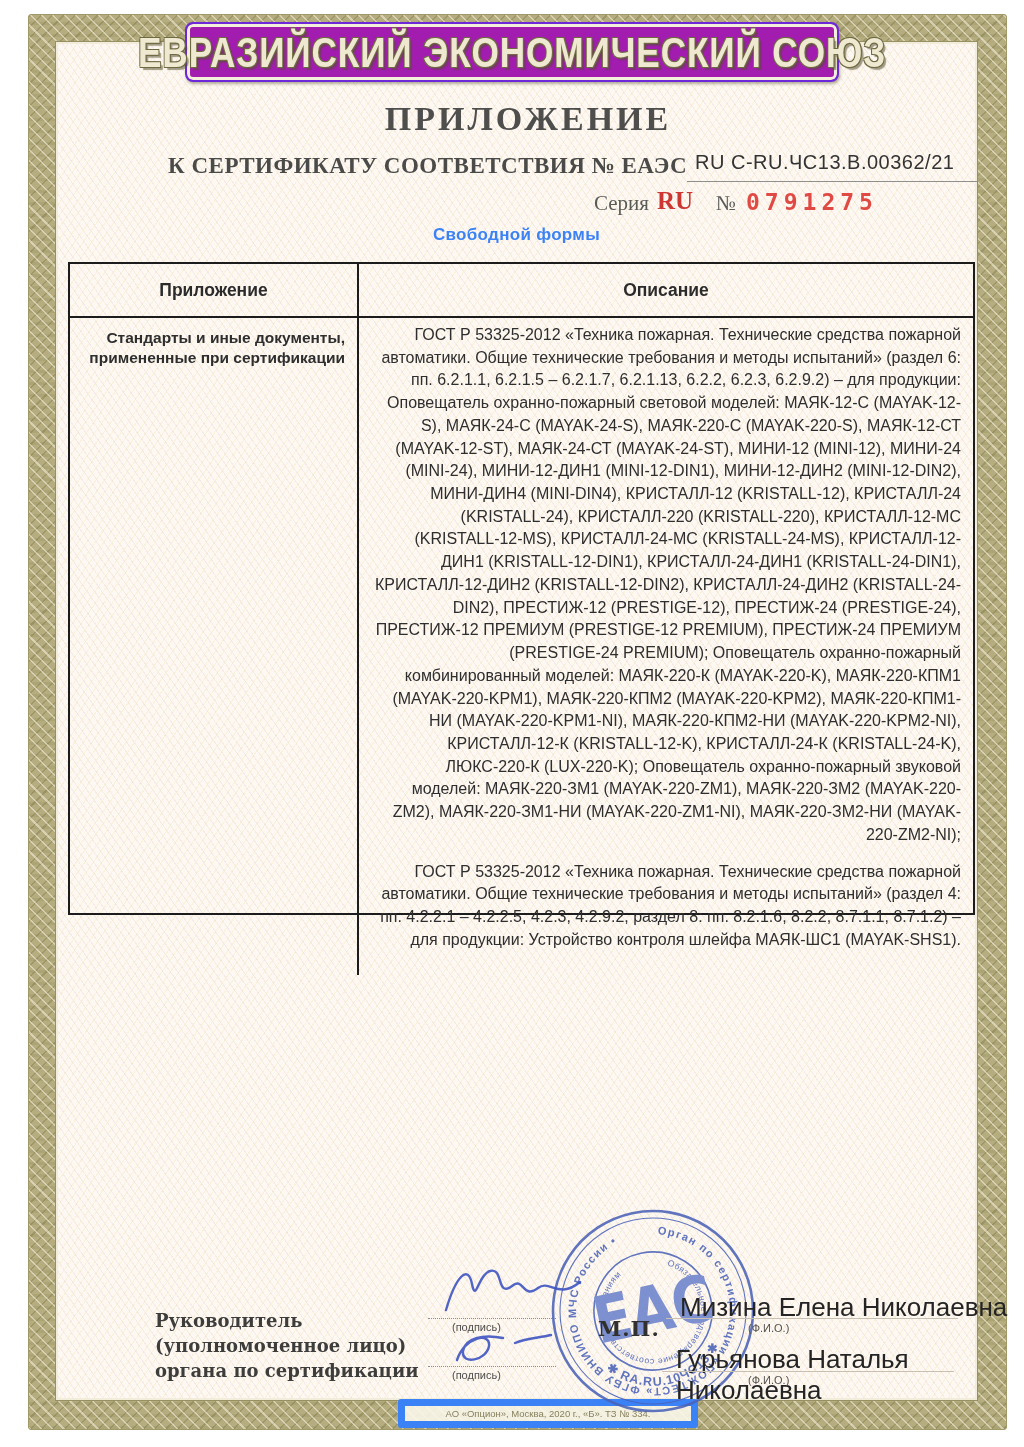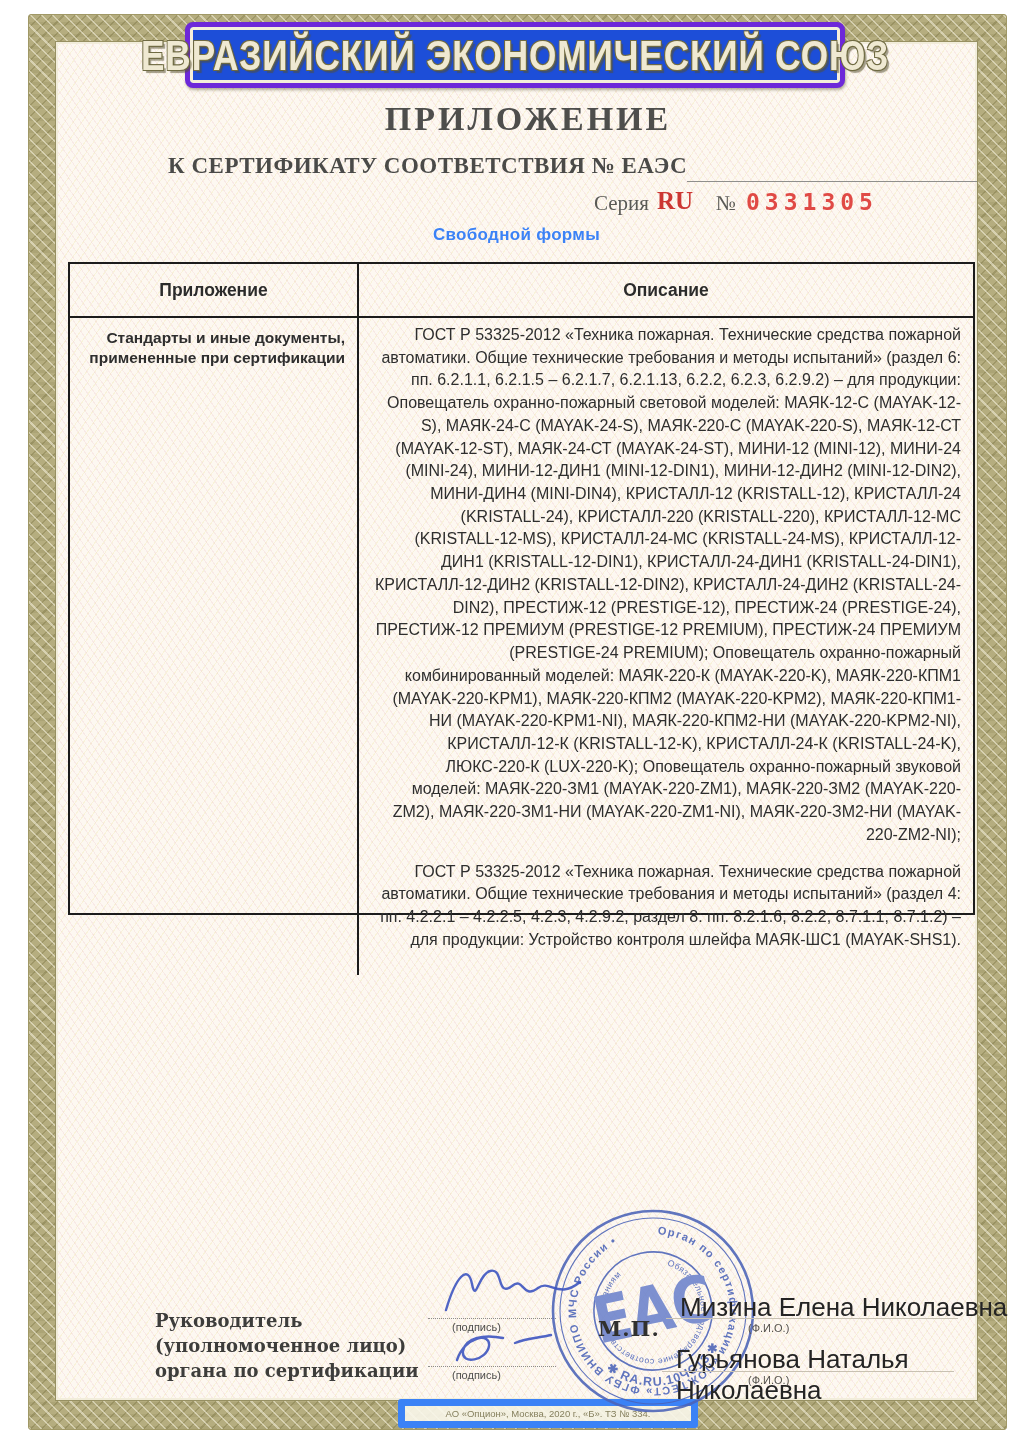--- a/index.html
+++ b/index.html
@@ -15,21 +15,21 @@
     border:1px solid #a09866;border-radius:3px;}
   
   .sheet{position:absolute;left:58px;top:44px;width:917px;height:1354px;
     background-color:#fdf8f1;
     background-image:
       repeating-linear-gradient(55deg, rgba(236,196,202,.28) 0 1px, rgba(0,0,0,0) 1px 6px),
       repeating-linear-gradient(-55deg, rgba(238,228,166,.30) 0 1px, rgba(0,0,0,0) 1px 7px);
     box-shadow:0 0 0 2px #f2eddb, 0 0 0 3px #979062;}
   
   .banner{position:absolute;left:185px;top:22px;width:650px;height:56px;
-    background:#1d4ed8;border:5px solid #6d28d9;border-radius:8px;
+    background:#a21caf;border:2px solid #6d28d9;border-radius:8px;
     box-shadow:inset 0 0 0 3px #f4efda, 1px 2px 3px rgba(90,85,50,.45);
     display:flex;align-items:center;justify-content:center;}
   .banner-text{font-weight:bold;font-size:40px;white-space:nowrap;color:#efe9d2;
     letter-spacing:1px;transform:scale(.88,1.08);
     text-shadow:-1px -1px 0 #6f6a42,1px -1px 0 #6f6a42,-1px 1px 0 #6f6a42,1px 1px 0 #6f6a42,3px 3px 1px rgba(86,81,48,.55);}
   .doc-title{position:absolute;left:0;top:100px;width:1056px;text-align:center;
     font-family:"Liberation Serif",serif;font-weight:bold;font-size:34px;color:#4e4e4c;letter-spacing:3px;}
   .cert-label{position:absolute;left:168px;top:153px;
     font-family:"Liberation Serif",serif;font-weight:bold;font-size:23px;color:#4a4a48;letter-spacing:.5px;}
   .cert-number{position:absolute;left:695px;top:151px;font-size:20px;color:#333;letter-spacing:.5px;}
@@ -91,26 +91,27 @@
   <div class="frame"></div>
   <div class="sheet"></div>
 
   <div class="banner">
     <span class="banner-text">ЕВРАЗИЙСКИЙ ЭКОНОМИЧЕСКИЙ СОЮЗ</span>
   </div>
 
   <div class="doc-title">ПРИЛОЖЕНИЕ</div>
 
   <div class="cert-label">К СЕРТИФИКАТУ СООТВЕТСТВИЯ № ЕАЭС</div>
+  <div class="cert-number">RU С-RU.ЧС13.В.00362/21</div>
   <div class="cert-underline"></div>
 
   <span class="series-label">Серия</span>
   <span class="series-value">RU</span>
   <span class="number-sign">№</span>
-  <span class="blank-number">0331305</span>
+  <span class="blank-number">0791275</span>
 
   <div class="form-type">Свободной формы</div>
 
   <div class="ctable">
     <div class="th th1">Приложение</div>
     <div class="th th2">Описание</div>
     <div class="td td1">Стандарты и иные документы, примененные при сертификации</div>
     <div class="td td2">
       <p>ГОСТ Р 53325-2012 «Техника пожарная. Технические средства пожарной автоматики. Общие технические требования и методы испытаний» (раздел 6: пп. 6.2.1.1, 6.2.1.5 – 6.2.1.7, 6.2.1.13, 6.2.2, 6.2.3, 6.2.9.2) – для продукции: Оповещатель охранно-пожарный световой моделей: МАЯК-12-С (MAYAK-12-S), МАЯК-24-С (MAYAK-24-S), МАЯК-220-С (MAYAK-220-S), МАЯК-12-СТ (MAYAK-12-ST), МАЯК-24-СТ (MAYAK-24-ST), МИНИ-12 (MINI-12), МИНИ-24 (MINI-24), МИНИ-12-ДИН1 (MINI-12-DIN1), МИНИ-12-ДИН2 (MINI-12-DIN2), МИНИ-ДИН4 (MINI-DIN4), КРИСТАЛЛ-12 (KRISTALL-12), КРИСТАЛЛ-24 (KRISTALL-24), КРИСТАЛЛ-220 (KRISTALL-220), КРИСТАЛЛ-12-МС (KRISTALL-12-MS), КРИСТАЛЛ-24-МС (KRISTALL-24-MS), КРИСТАЛЛ-12-ДИН1 (KRISTALL-12-DIN1), КРИСТАЛЛ-24-ДИН1 (KRISTALL-24-DIN1), КРИСТАЛЛ-12-ДИН2 (KRISTALL-12-DIN2), КРИСТАЛЛ-24-ДИН2 (KRISTALL-24-DIN2), ПРЕСТИЖ-12 (PRESTIGE-12), ПРЕСТИЖ-24 (PRESTIGE-24), ПРЕСТИЖ-12 ПРЕМИУМ (PRESTIGE-12 PREMIUM), ПРЕСТИЖ-24 ПРЕМИУМ (PRESTIGE-24 PREMIUM); Оповещатель охранно-пожарный комбинированный моделей: МАЯК-220-К (MAYAK-220-K), МАЯК-220-КПМ1 (MAYAK-220-KPM1), МАЯК-220-КПМ2 (MAYAK-220-KPM2), МАЯК-220-КПМ1-НИ (MAYAK-220-KPM1-NI), МАЯК-220-КПМ2-НИ (MAYAK-220-KPM2-NI), КРИСТАЛЛ-12-К (KRISTALL-12-K), КРИСТАЛЛ-24-К (KRISTALL-24-K), ЛЮКС-220-К (LUX-220-K); Оповещатель охранно-пожарный звуковой моделей: МАЯК-220-ЗМ1 (MAYAK-220-ZM1), МАЯК-220-ЗМ2 (MAYAK-220-ZM2), МАЯК-220-ЗМ1-НИ (MAYAK-220-ZM1-NI), МАЯК-220-ЗМ2-НИ (MAYAK-220-ZM2-NI);</p>
       <p>ГОСТ Р 53325-2012 «Техника пожарная. Технические средства пожарной автоматики. Общие технические требования и методы испытаний» (раздел 4: пп. 4.2.2.1 – 4.2.2.5, 4.2.3, 4.2.9.2, раздел 8: пп. 8.2.1.6, 8.2.2, 8.7.1.1, 8.7.1.2) – для продукции: Устройство контроля шлейфа МАЯК-ШС1 (MAYAK-SHS1).</p>

